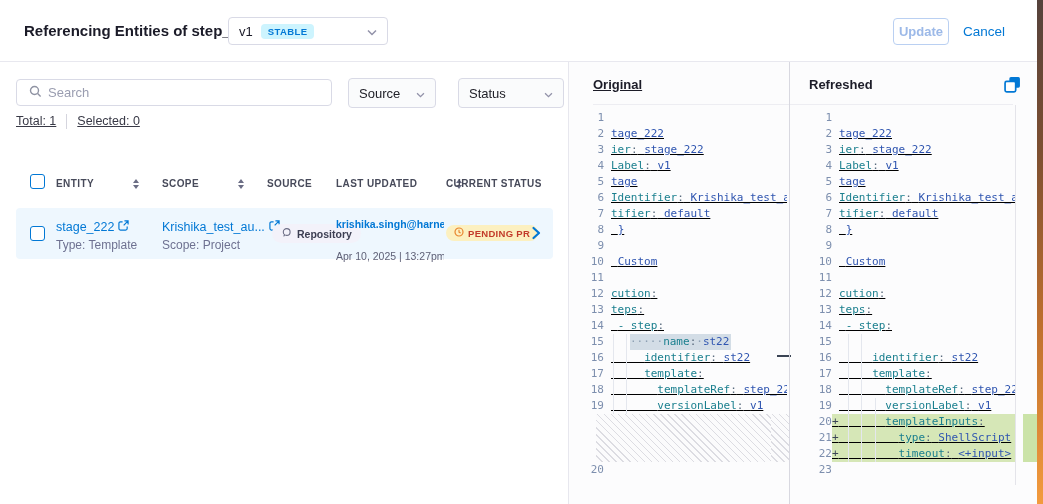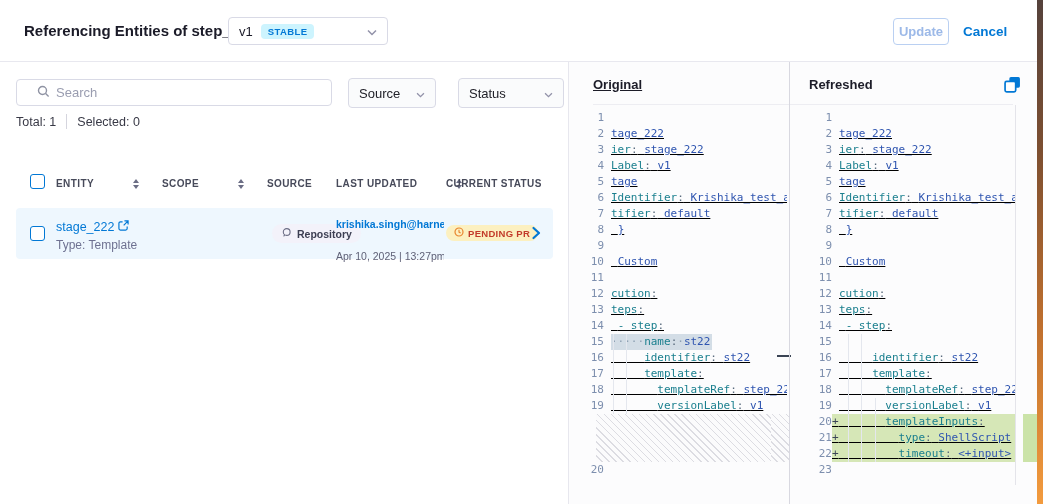--- a/index.html
+++ b/index.html
@@ -7,31 +7,31 @@
   .app { position:relative; width:1043px; height:504px; background:#fff; overflow:hidden; }
 
   
   .topbar { position:absolute; left:0; top:0; width:1043px; height:62px; background:#fff; border-bottom:1px solid #e8e8ef; z-index:5; }
   .page-title { position:absolute; left:24px; top:22px; font-size:15px; font-weight:700; color:#1b1b28; }
   .version-select { position:absolute; left:228px; top:17px; width:160px; height:28px; border:1px solid #d9dae6; border-radius:4px; background:#fff; display:flex; align-items:center; padding:0 10px; cursor:pointer; }
   .version-value { font-size:13px; color:#1b1b28; }
   .stable-badge { margin-left:8px; background:#cdf4fe; color:#0278d5; font-size:9.5px; font-weight:700; letter-spacing:.4px; padding:2px 7px; border-radius:4px; }
   .chev { margin-left:auto; }
   .btn-update { position:absolute; left:893px; top:18px; width:56px; height:27px; background:#fff; border:1px solid #bad0f2; border-radius:4px; color:#9cb9e8; font-size:13px; font-weight:700; cursor:default; }
-  .btn-cancel { position:absolute; left:963px; top:18px; height:27px; background:none; border:none; color:#0278d5; font-size:13.5px; font-weight:700; cursor:pointer; }
+  .btn-cancel { position:absolute; left:963px; top:18px; height:27px; background:none; border:none; color:#0278d5; font-size:13.5px; font-weight:400; cursor:pointer; }
 
   
   .left-pane { position:absolute; left:0; top:62px; width:568px; height:442px; background:#fff; }
-  .search-box { position:absolute; left:16px; top:17px; width:316px; height:27px; border:1px solid #d9dae6; border-radius:4px; display:flex; align-items:center; padding-left:20px; }
+  .search-box { position:absolute; left:16px; top:17px; width:316px; height:27px; border:1px solid #d9dae6; border-radius:4px; display:flex; align-items:center; padding-left:12px; }
   .search-box input { border:none; outline:none; flex:1; font-size:13px; color:#1b1b28; margin-left:6px; font-family:"Liberation Sans",sans-serif; }
   .search-box input::placeholder { color:#9a9db0; }
   .filter-select { position:absolute; top:16px; height:30px; background:#fafbfc; border:1px solid #d9dae6; border-radius:4px; display:flex; align-items:center; padding:0 10px; font-size:13px; color:#22222a; cursor:pointer; }
   .filter-source { left:348px; width:88px; }
   .filter-status { left:458px; width:106px; }
-  .counts { position:absolute; left:16px; top:52px; display:flex; align-items:center; gap:10px; font-size:12.5px; color:#383946; }
+  .counts { position:absolute; left:16px; top:52px; display:flex; align-items:flex-start; gap:10px; font-size:12.5px; color:#383946;text-decoration:underline; }
   .counts .divider { width:1px; height:15px; background:#d5d5de; }
 
   .th { position:absolute; top:116px; font-size:10px; font-weight:700; letter-spacing:.4px; color:#474a5a; display:flex; align-items:center;gap:32px; }
   .sort { display:inline-flex; flex-direction:column; gap:2px; margin-left:7px; }
   .sort i { width:0; height:0; border-left:3.5px solid transparent; border-right:3.5px solid transparent; }
   .sort .up { border-bottom:4px solid #6b6d85; }
   .sort .dn { border-top:4px solid #6b6d85; }
   .checkbox { width:15px; height:15px; border:1.5px solid #0278d5; border-radius:3px; background:#fff; cursor:pointer; }
   .cb-head { position:absolute; left:30px; top:112px; }
 
@@ -72,21 +72,21 @@
   .plus { flex:none; width:7px; color:#3c4558; }
   .lw { flex:none; display:flex; overflow:hidden;text-decoration:underline; }
   .editor-left .lw { width:183px; }
   .editor-right .lw { width:183px; }
   .lw.added { background:#d6e7b7; }
   .lt { flex:none; }
   .k { color:#1a7f8e; }
   .v { color:#2f55b0; }
   .p { color:#5a6b7e; }
   .w { color:#8da0b3; }
-  .sel { background:#d3dde6; display:inline-block; padding-right:2px; }
+  .sel { background:#d3dde6; display:inline-block; padding-right:2px;margin-left:19px; }
   .code-hatch { margin-left:25px; width:193px;
       background:repeating-linear-gradient(45deg,#fbfbfc 0px,#fbfbfc 4px,#dcdce2 4px,#dcdce2 5px); }
   .indent-guide { position:absolute; width:1px; background:#e4e7ee; }
 
   .orange-strip { position:absolute; left:1037px; top:0; width:6px; height:504px; z-index:9;
       background:linear-gradient(180deg,#55423c 0%,#7d4f31 30%,#c0702e 65%,#f39b3e 100%); }
 </style>
 </head>
 <body>
 
@@ -174,20 +174,32 @@
         <span class="cell-link">
           <span>stage_222</span>
           <span>
             <svg width="11" height="11" viewBox="0 0 12 12">
                 <path d="M5 2H2.7A1.7 1.7 0 0 0 1 3.7v5.6A1.7 1.7 0 0 0 2.7 11h5.6A1.7 1.7 0 0 0 10 9.3V7" fill="none" stroke="#0278d5" stroke-width="1.3"></path>
                 <path d="M7 1h4v4M11 1L6.2 5.8" fill="none" stroke="#0278d5" stroke-width="1.3"></path>
               </svg>
           </span>
         </span>
         <div class="cell-sub">Type: Template</div>
+      </div>
+      <div class="cell-scope">
+        <span class="cell-link">
+          <span>Krishika_test_au...</span>
+          <span>
+            <svg width="11" height="11" viewBox="0 0 12 12">
+                <path d="M5 2H2.7A1.7 1.7 0 0 0 1 3.7v5.6A1.7 1.7 0 0 0 2.7 11h5.6A1.7 1.7 0 0 0 10 9.3V7" fill="none" stroke="#0278d5" stroke-width="1.3"></path>
+                <path d="M7 1h4v4M11 1L6.2 5.8" fill="none" stroke="#0278d5" stroke-width="1.3"></path>
+              </svg>
+          </span>
+        </span>
+        <div class="cell-sub">Scope: Project</div>
       </div>
       <div class="badge-repo">
         <span>
           <svg width="11" height="11" viewBox="0 0 11 11">
               <circle cx="5.7" cy="5" r="3.4" fill="none" stroke="#6b6d85" stroke-width="1.1"></circle>
               <path d="M2.2 9.4l2-.4-1.1-1.7z" fill="#6b6d85"></path>
             </svg>
         </span>
         <span>Repository</span>
       </div>

